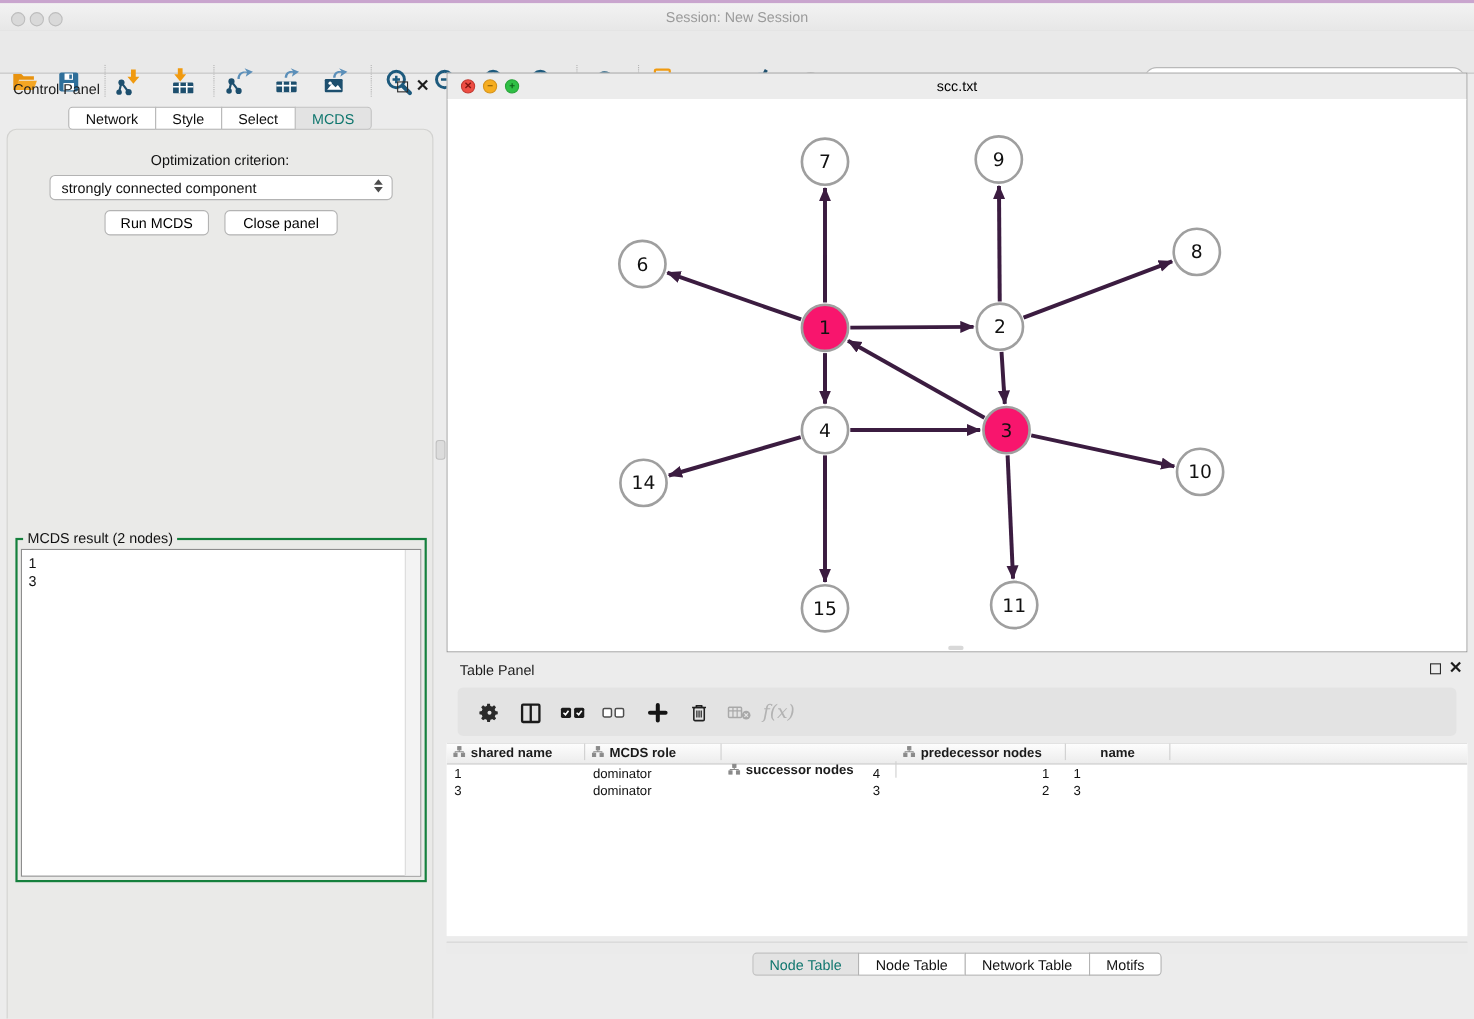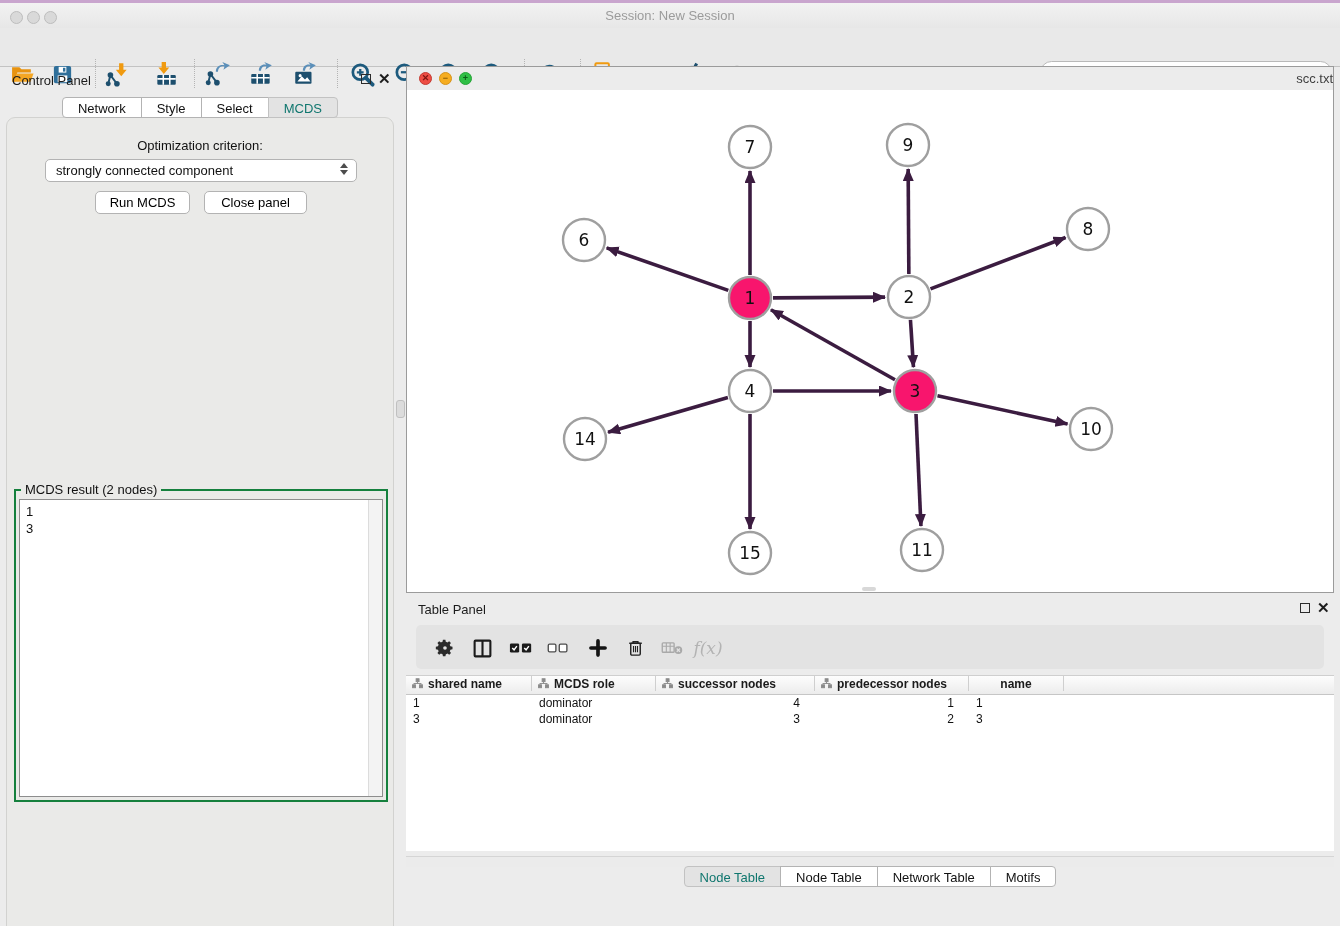--- a/index.html
+++ b/index.html
@@ -58,21 +58,21 @@
   .result-text{position:absolute;left:3px;top:8px;right:3px;bottom:3px;background:#fff;
     border:1px solid #8d8d8d;font-size:13px;line-height:17px;padding:3px 6px;box-sizing:border-box;}
   .result-scroll{position:absolute;right:0;top:0;bottom:0;width:13px;background:#f3f3f3;border-left:1px solid #dcdcdc;}
   .cp-grip{position:absolute;left:396px;top:400px;width:9px;height:18px;background:#dcdcdc;
     border:1px solid #c0c0c0;border-radius:3px;box-sizing:border-box;z-index:5;}
   
   .net-window{position:absolute;left:406px;top:66px;width:928px;height:527px;
     background:#fff;border:1px solid #9b9b9b;box-sizing:border-box;}
   .net-titlebar{position:absolute;left:0;top:0;right:0;height:23px;background:#ececec;
     border-bottom:1px solid #c9c9c9;}
-  .net-title{position:absolute;left:0;right:0;top:4px;text-align:right;font-size:13px;color:#404040;}
+  .net-title{position:absolute;left:0;right:0;top:4px;text-align:center;font-size:13px;color:#000000;}
   .mac-dot{position:absolute;top:5px;width:13px;height:13px;border-radius:50%;box-sizing:border-box;
     font-size:9px;font-weight:700;text-align:center;line-height:11px;}
   .net-canvas{position:absolute;left:0;top:23px;width:926px;height:502px;background:#fff;}
   .net-grip{position:absolute;left:455px;bottom:1px;width:14px;height:4px;background:#d8d8d8;border-radius:2px;}
   
   .table-panel{position:absolute;left:406px;top:595px;width:928px;height:295px;}
   .tp-toolbar{position:absolute;left:10px;top:30px;width:908px;height:44px;background:#e3e3e3;border-radius:5px;}
   .tp-icon{position:absolute;top:9px;width:28px;height:28px;display:flex;align-items:center;justify-content:center;}
   .fx{font-family:"DejaVu Serif",serif;font-style:italic;font-size:17px;color:#b3b3b3;}
   .tbl{position:absolute;left:0;top:80px;width:928px;height:176px;background:#fff;overflow:hidden;}
@@ -428,21 +428,21 @@
         </div>
         <div class="th" style="width: 124px;">
           <svg width="11" height="11" viewBox="0 0 12 12" fill="none" stroke="#8a8a8a">
             <rect x="4.5" y="0.8" width="3.2" height="3.2" fill="#8a8a8a"></rect>
             <path d="M6 4v2M2 6.8V6h8v0.8" stroke-width="1"></path>
             <rect x="0.6" y="7.4" width="3.2" height="3.2" fill="#8a8a8a"></rect>
             <rect x="8.2" y="7.4" width="3.2" height="3.2" fill="#8a8a8a"></rect>
           </svg>
           <span>MCDS role</span>
         </div>
-        <div class="th" style="width: 159px;">
+        <div class="th" style="width: 159px; margin-top: 16px;">
           <svg width="11" height="11" viewBox="0 0 12 12" fill="none" stroke="#8a8a8a">
             <rect x="4.5" y="0.8" width="3.2" height="3.2" fill="#8a8a8a"></rect>
             <path d="M6 4v2M2 6.8V6h8v0.8" stroke-width="1"></path>
             <rect x="0.6" y="7.4" width="3.2" height="3.2" fill="#8a8a8a"></rect>
             <rect x="8.2" y="7.4" width="3.2" height="3.2" fill="#8a8a8a"></rect>
           </svg>
           <span>successor nodes</span>
         </div>
         <div class="th" style="width: 154px;">
           <svg width="11" height="11" viewBox="0 0 12 12" fill="none" stroke="#8a8a8a">

